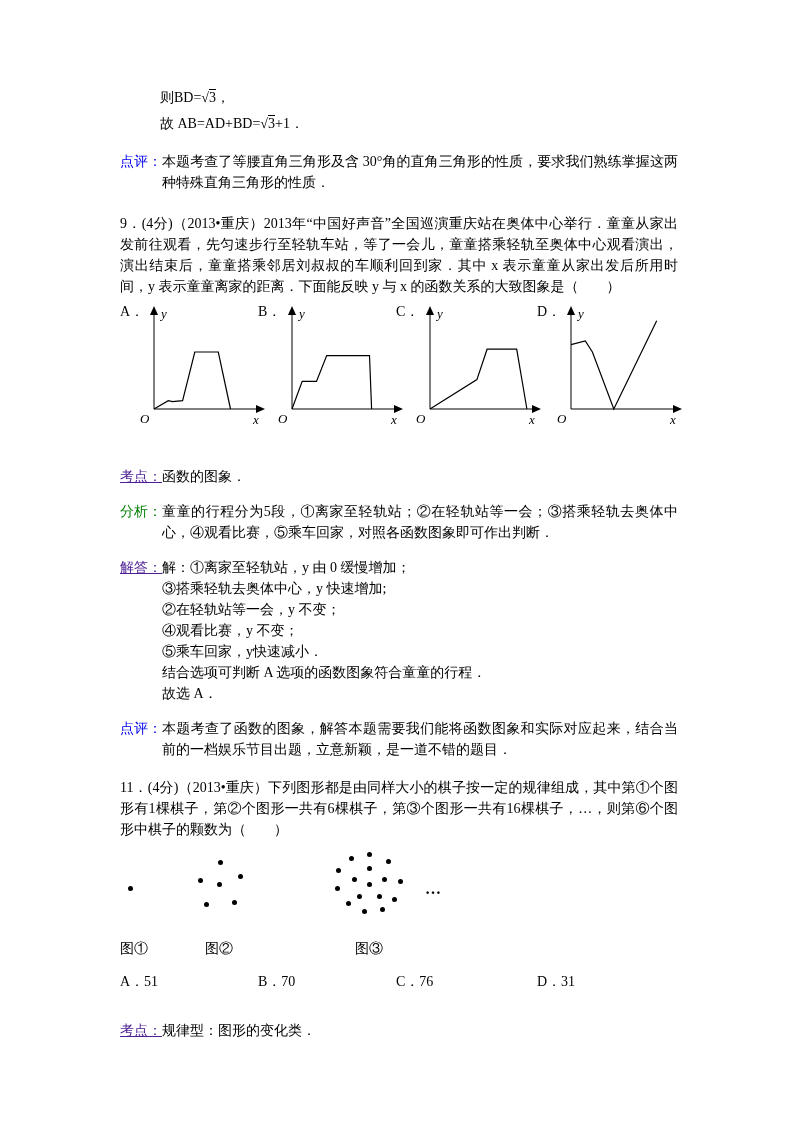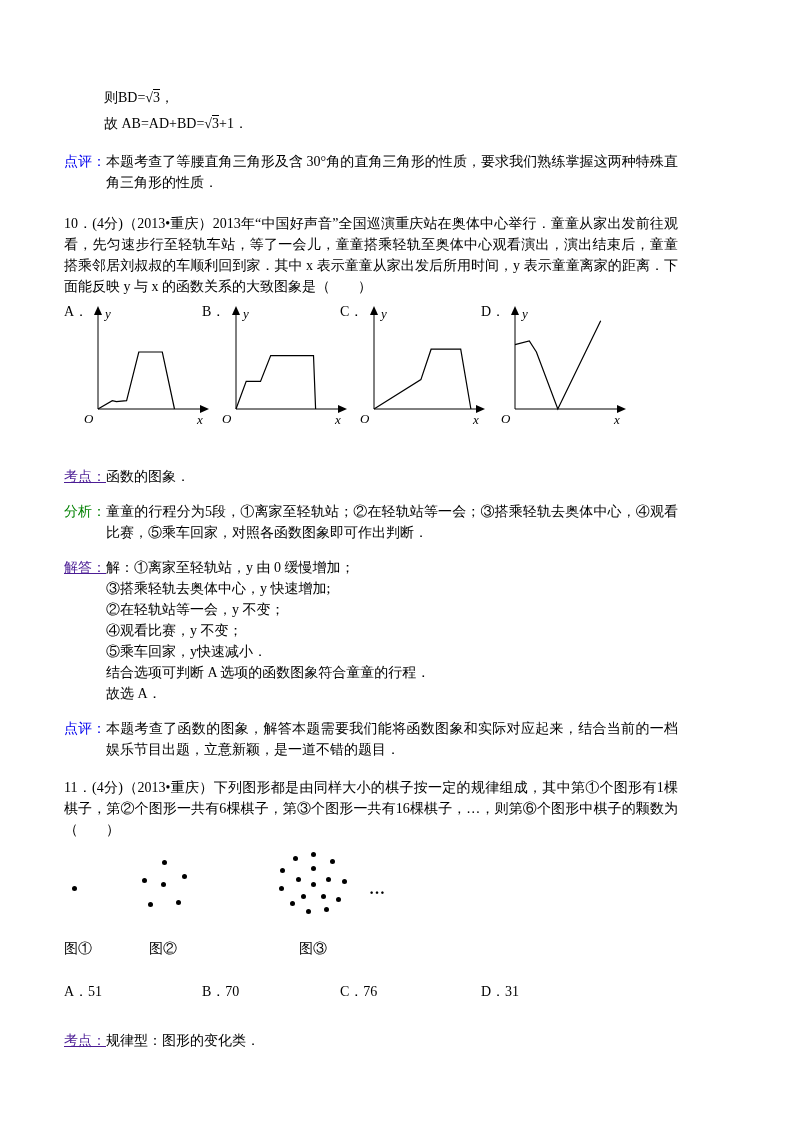--- a/index.html
+++ b/index.html
@@ -1,56 +1,56 @@
 <!DOCTYPE html>
 <html lang="zh"><head>
 <meta charset="utf-8">
 <style>
   * { margin:0; padding:0; box-sizing:border-box; }
   html,body { background:#ffffff; }
   body { font-family:"Liberation Serif","DejaVu Serif",serif; color:#000; }
   .page { position:relative; width:794px; height:1123px; margin:0 auto; background:#fff;
-          padding:85px 116px 0 64px; overflow:hidden; font-size:14px; line-height:21px; }
+          padding:85px 116px 0 120px; overflow:hidden; font-size:14px; line-height:21px; }
   .indent { margin-left:40px; }
   .ans-line { line-height:26px; }
   .rad { border-top:1px solid #000; }
   .block { display:flex; margin-top:14px; }
   .block .label { flex:0 0 auto; white-space:nowrap; }
   .block .btext { flex:1 1 auto; text-align:justify; }
   .red   { color:#4c1d95;text-decoration:underline; }
   .green { color:#008000; }
   .blue  { color:#0000ee; }
   .stem { margin-top:20px; text-align:justify; }
   .mt-lg { margin-top:36px; }
   .graphs { position:relative; height:127px; margin-top:6px; }
   .graph { position:absolute; top:0; width:152px; height:127px; }
   .glabel { position:absolute; left:0; top:-2px; }
   .graph svg { position:absolute; left:14px; top:0; }
   .dotsrow { position:relative; height:82px; margin-top:12px; }
   .dotfig { position:absolute; top:0; }
   .dot { position:absolute; width:5px; height:5px; border-radius:50%; background:#000; }
   .figlabels { position:relative; height:21px; margin-top:4px; }
-  .optrow { position:relative; height:21px; margin-top:22px; }
+  .optrow { position:relative; height:21px; margin-top:12px; }
   .abs { position:absolute; top:0; }
   .ellipsis { position:absolute; font-weight:bold; font-size:16px; letter-spacing:1px; }
 </style>
 </head>
 <body>
 
 <div class="page">
 
   <div class="ans-line indent"><span>则BD=</span><span>√</span><span class="rad">3</span><span>，</span></div>
   <div class="ans-line indent"><span>故 AB=AD+BD=</span><span>√</span><span class="rad">3</span><span>+1．</span></div>
 
   <div class="block">
     <span class="label blue">点评：</span>
     <div class="btext">本题考查了等腰直角三角形及含 30°角的直角三角形的性质，要求我们熟练掌握这两种特殊直角三角形的性质．</div>
   </div>
 
-  <div class="stem">10．(4分)（2013•重庆）2013年“中国好声音”全国巡演重庆站在奥体中心举行．童童从家出发前往观看，先匀速步行至轻轨车站，等了一会儿，童童搭乘轻轨至奥体中心观看演出，演出结束后，童童搭乘邻居刘叔叔的车顺利回到家．其中 x 表示童童从家出发后所用时间，y 表示童童离家的距离．下面能反映 y 与 x 的函数关系的大致图象是（　　）</div>
+  <div class="stem">9．(4分)（2013•重庆）2013年“中国好声音”全国巡演重庆站在奥体中心举行．童童从家出发前往观看，先匀速步行至轻轨车站，等了一会儿，童童搭乘轻轨至奥体中心观看演出，演出结束后，童童搭乘邻居刘叔叔的车顺利回到家．其中 x 表示童童从家出发后所用时间，y 表示童童离家的距离．下面能反映 y 与 x 的函数关系的大致图象是（　　）</div>
 
   <div class="graphs">
     <div class="graph" style="left:0px">
         <span class="glabel">A．</span>
         <svg width="132" height="127">
           <line x1="20" y1="106" x2="20" y2="7" stroke="#000" stroke-width="1"></line>
           <line x1="20" y1="106" x2="127" y2="106" stroke="#000" stroke-width="1"></line>
           <path d="M20,3 L16,12 L24,12 Z" fill="#000"></path>
           <path d="M131,106 L122,102 L122,110 Z" fill="#000"></path>
           <text x="27" y="15" font-size="13" font-style="italic" fill="#000">y</text>

